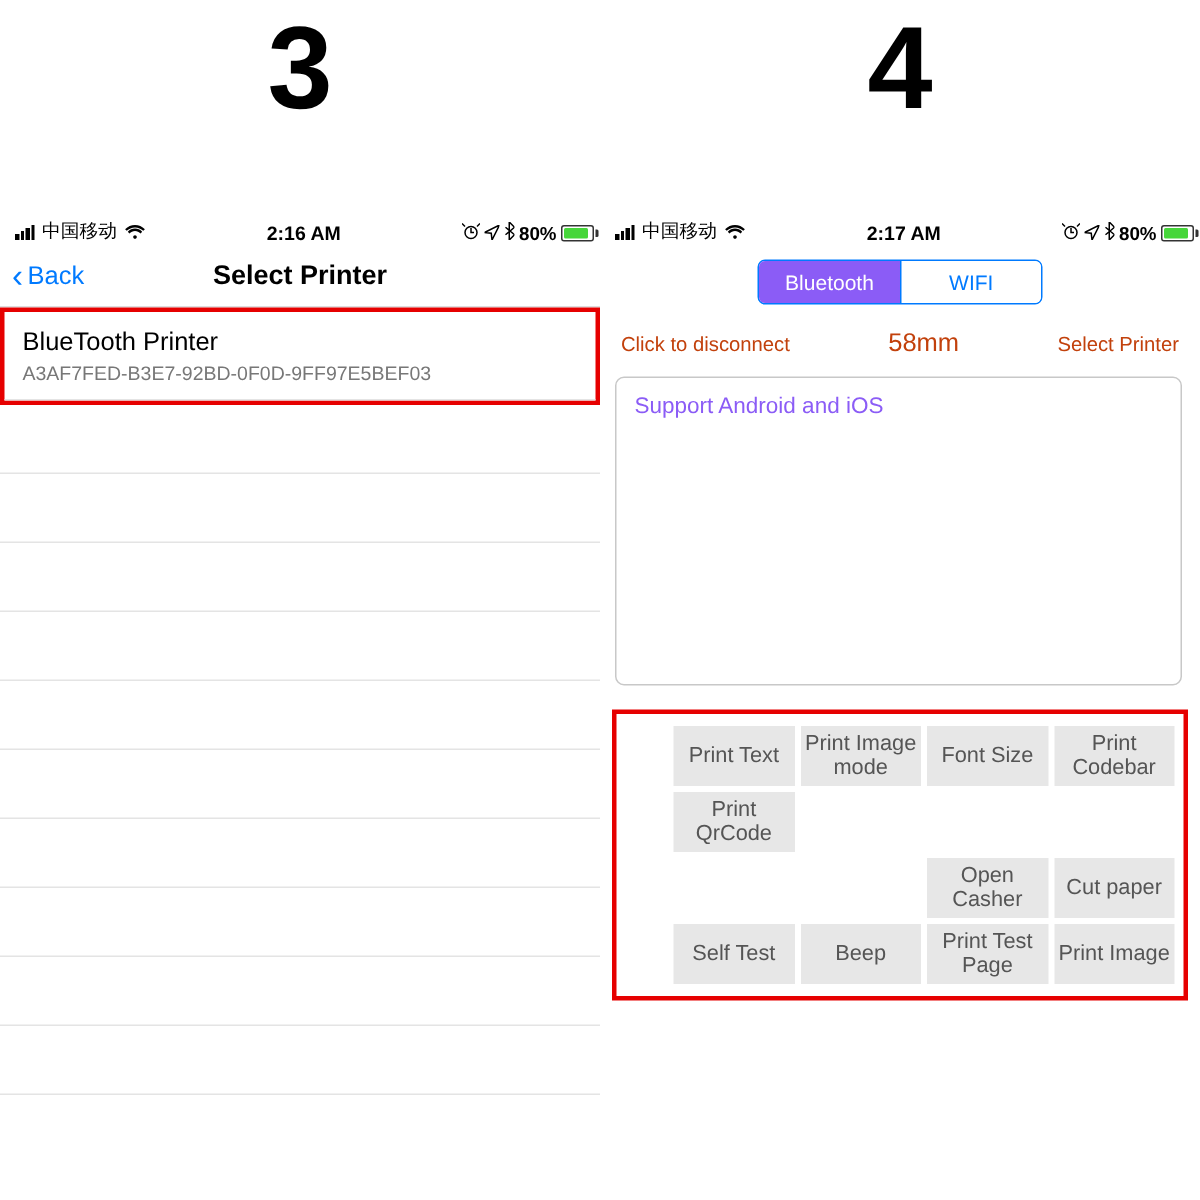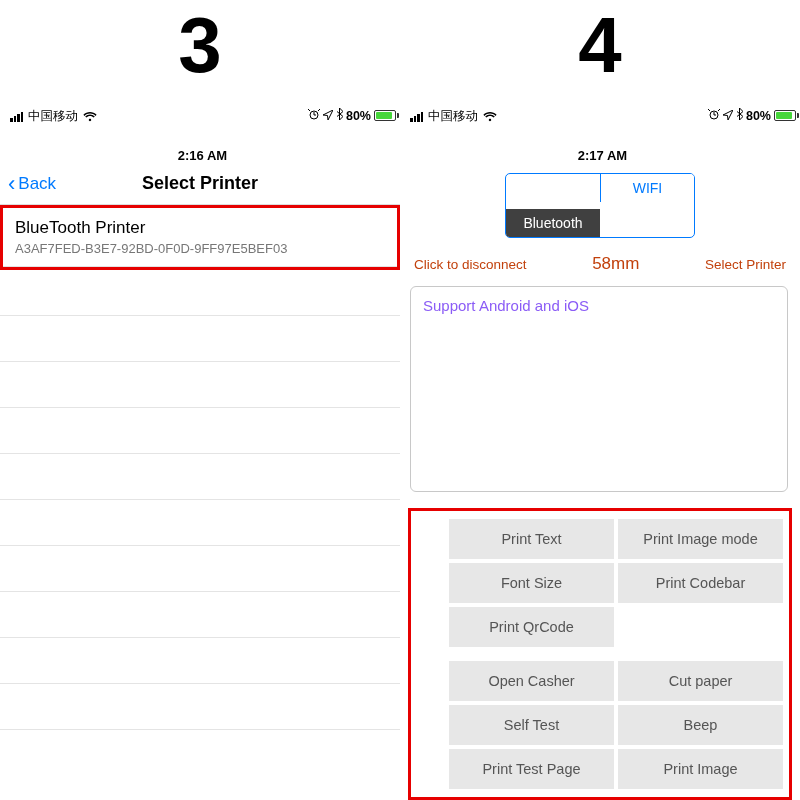--- a/index.html
+++ b/index.html
@@ -1,21 +1,21 @@
 <!DOCTYPE html>
 <html><head>
 <meta charset="utf-8">
 <style>
   * { box-sizing: border-box; margin: 0; padding: 0; font-family: -apple-system, "Helvetica Neue", Arial, sans-serif; }
   body { width: 800px; height: 800px; background: #fff; }
   .wrap { display: flex; width: 800px; }
   .half { width: 400px; display: flex; flex-direction: column; }
   .bignum { font-size: 78px; font-weight: 600; text-align: center; line-height: 1; padding: 6px 0 20px 0; }
 
-  .statusbar { display: flex; align-items: flex-start; justify-content: space-between; font-size: 12.5px; padding: 4px 10px 2px 10px; color: #000; }
+  .statusbar { display: flex; align-items: flex-end; justify-content: space-between; font-size: 12.5px; padding: 4px 10px 2px 10px; color: #000; }
   .sb-left { display: flex; align-items: center; gap: 5px; }
   .sb-right { display: flex; align-items: center; gap: 3px; font-weight: bold; }
   .sig { display: inline-flex; align-items: flex-end; gap: 1px; }
   .sig i { width: 2.5px; background: #000; display: inline-block; }
   .sig i:nth-child(1){height:4px}
   .sig i:nth-child(2){height:6px}
   .sig i:nth-child(3){height:8px}
   .sig i:nth-child(4){height:10px}
   .wifi svg { display:block; }
   .clockcenter { font-weight: 600; font-size: 13px; margin-top: 40px; }
@@ -34,30 +34,30 @@
   .row { border-bottom:1px solid #e4e4e4; padding: 10px 12px; min-height:46px; }
   .row.empty { height:46px; padding:0; }
   .row .title { font-size:17px; color:#000; }
   .row .sub { font-size:13px; color:#777; margin-top:3px; }
   .redbox3 { border:3px solid #e60000; margin:0; }
 
   
   .seg-wrap { display:flex; justify-content:center; padding: 8px 0; }
   .seg { display:flex; border:1px solid #007aff; border-radius:5px; overflow:hidden; }
   .seg button { width:94px; height:28px; font-size:14px; background:#fff; color:#007aff; border:none; }
-  .seg button.active { background:#404040; color:#fff;margin-top:35px; }
+  .seg button.active { background:#8b5cf6; color:#fff; }
   .seg button + button { border-left:1px solid #007aff; }
 
   .linkrow { display:flex; justify-content:space-between; align-items:center; padding: 8px 14px; font-size:13.5px; color:#c2410c; }
   .linkrow .mm { font-size:17px; font-weight:500; }
 
   .textarea { margin: 4px 12px 12px 10px; border:1px solid #c8c8c8; border-radius:6px; height: 206px; padding:10px 12px; font-size:15px; color:#8b5cf6; background:#fff; }
 
   .grid-outer { border:3px solid #e60000; margin: 4px 8px 8px 8px; padding: 8px 6px; background:#fff; }
-  .btngrid { display:grid; grid-template-columns:1fr 1fr; gap:4px;padding-left:32px; }
+  .btngrid { display:grid; grid-template-columns:1fr 1fr 1fr 1fr; gap:4px;padding-left:32px; }
   .btngrid .gap { grid-column: 1 / span 2; height:6px; }
   .btngrid button { background:#e7e7e7; border:none; height:40px; font-size:14.5px; color:#555; }
 </style>
 </head>
 <body>
 
 <div class="wrap">
 
   <div class="half">
     <div class="bignum">3</div>

